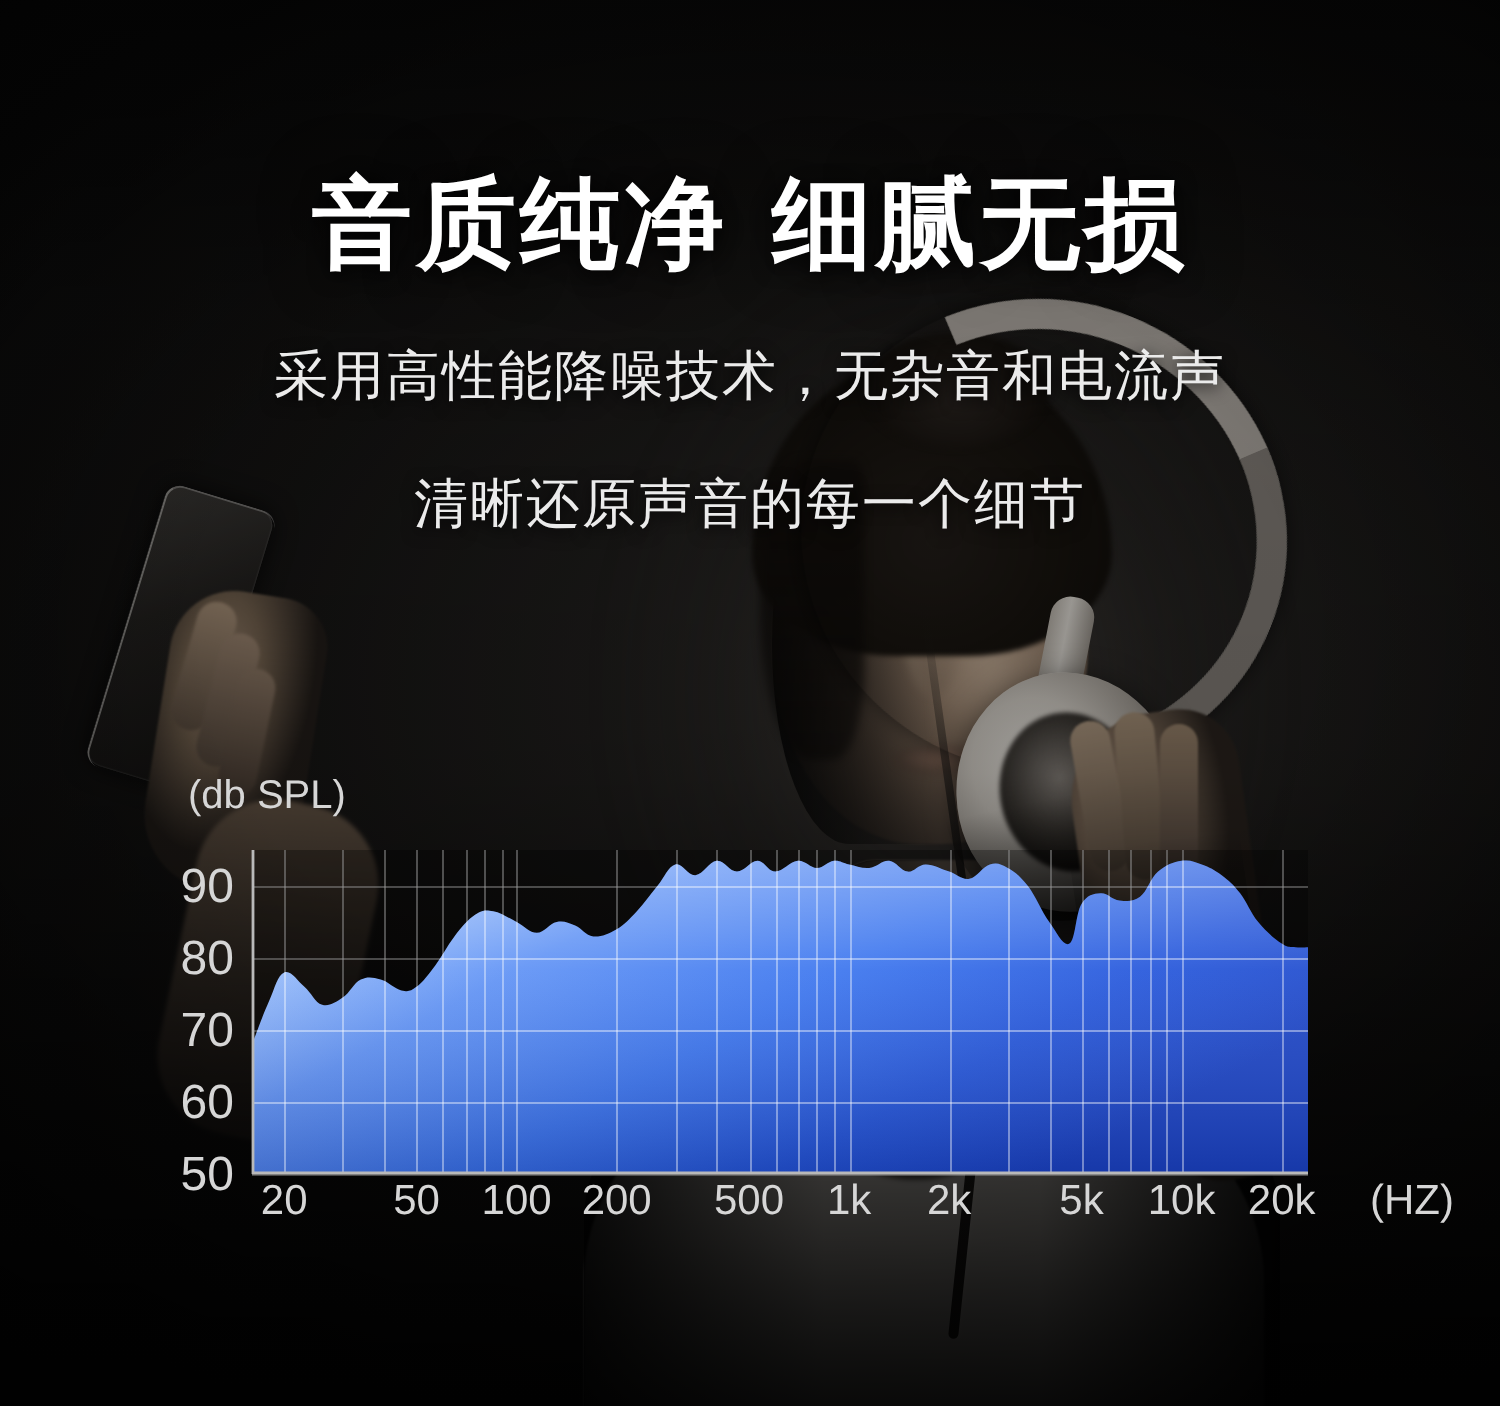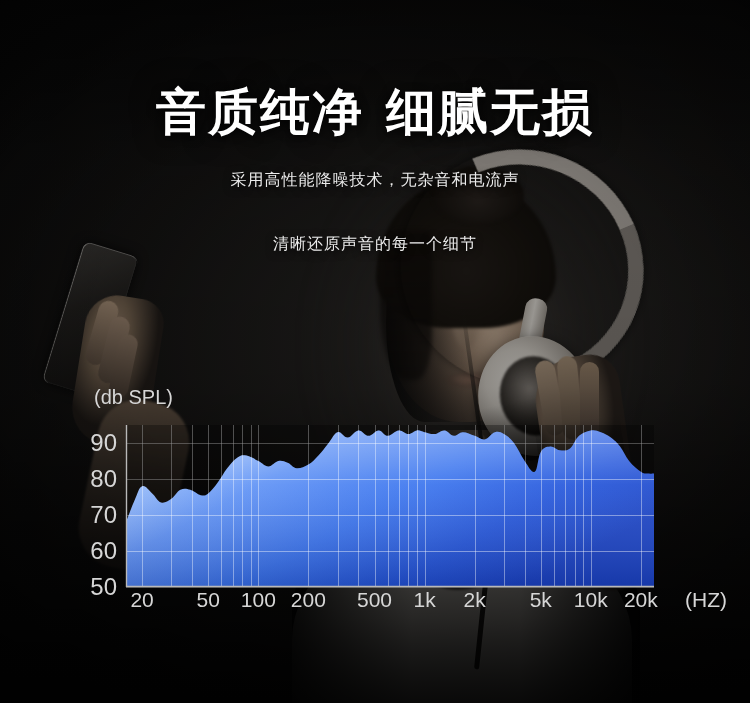--- a/index.html
+++ b/index.html
@@ -279,21 +279,21 @@
     letter-spacing:2px;
     line-height:1.12;
     text-shadow:0 2px 10px rgba(0,0,0,.85),0 0 28px rgba(0,0,0,.65);
     white-space:nowrap;
   }
   .headline .gap{display:inline-block;width:22px;}
   .subline{
     position:absolute;left:0;right:0;
     text-align:center;
     color:#ebebeb;
-    font-size:16px;
+    font-size:27px;
     font-weight:400;
     letter-spacing:1px;
     text-shadow:0 2px 8px rgba(0,0,0,.9);
     white-space:nowrap;
   }
   .subline.l1{top:170px;}
   .subline.l2{top:204px;margin-top:30px;}
 
   
   .chart{

